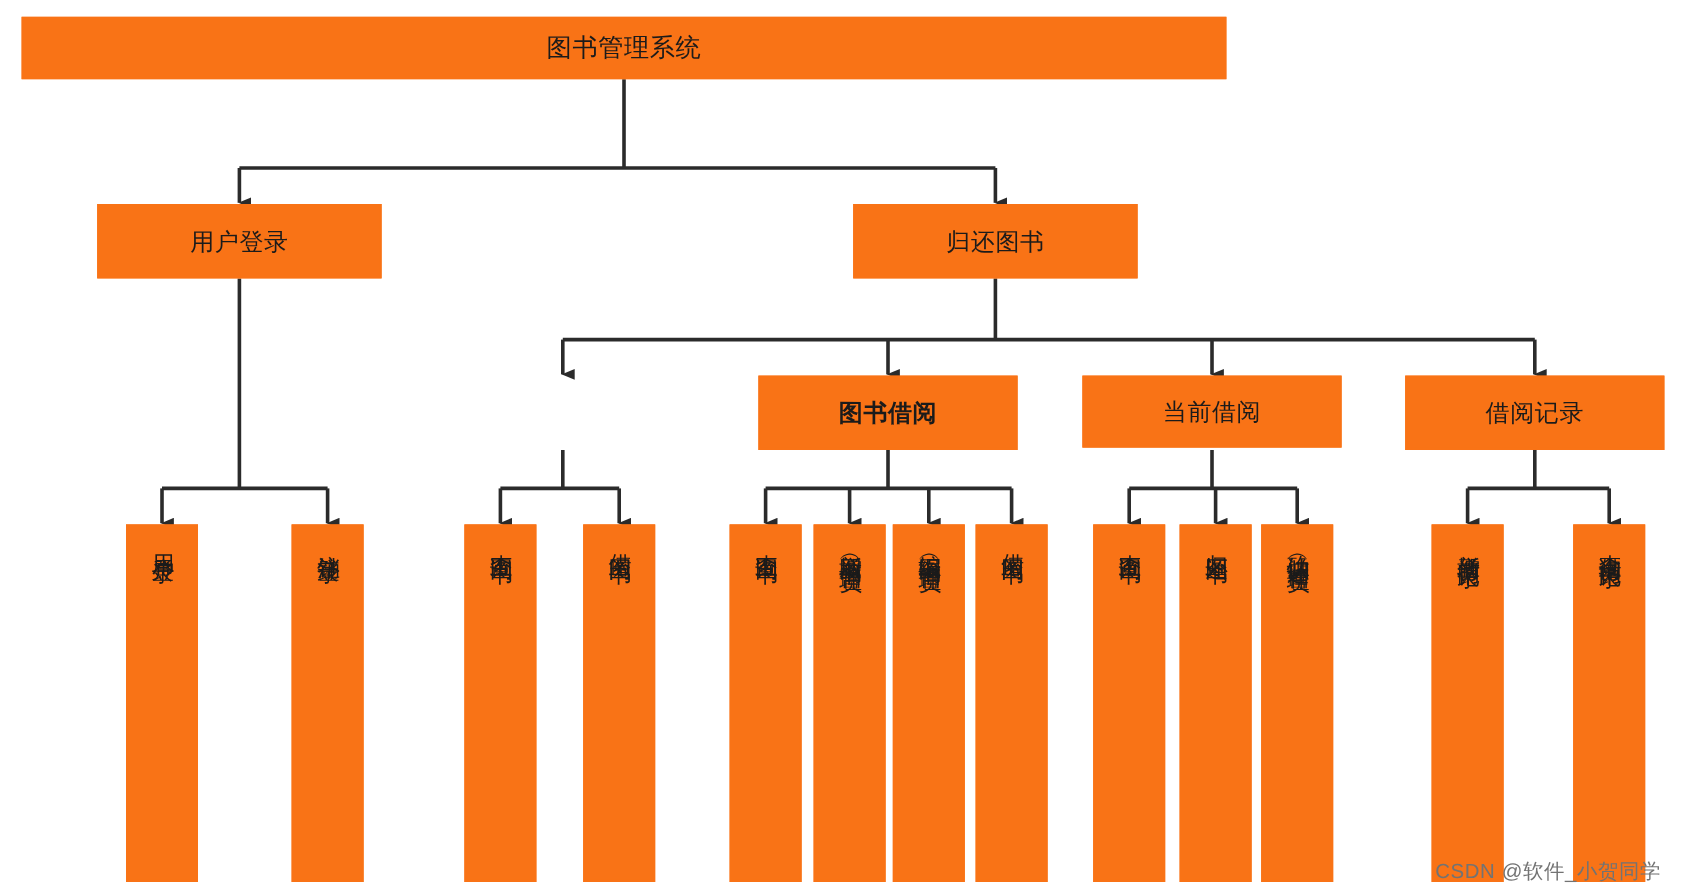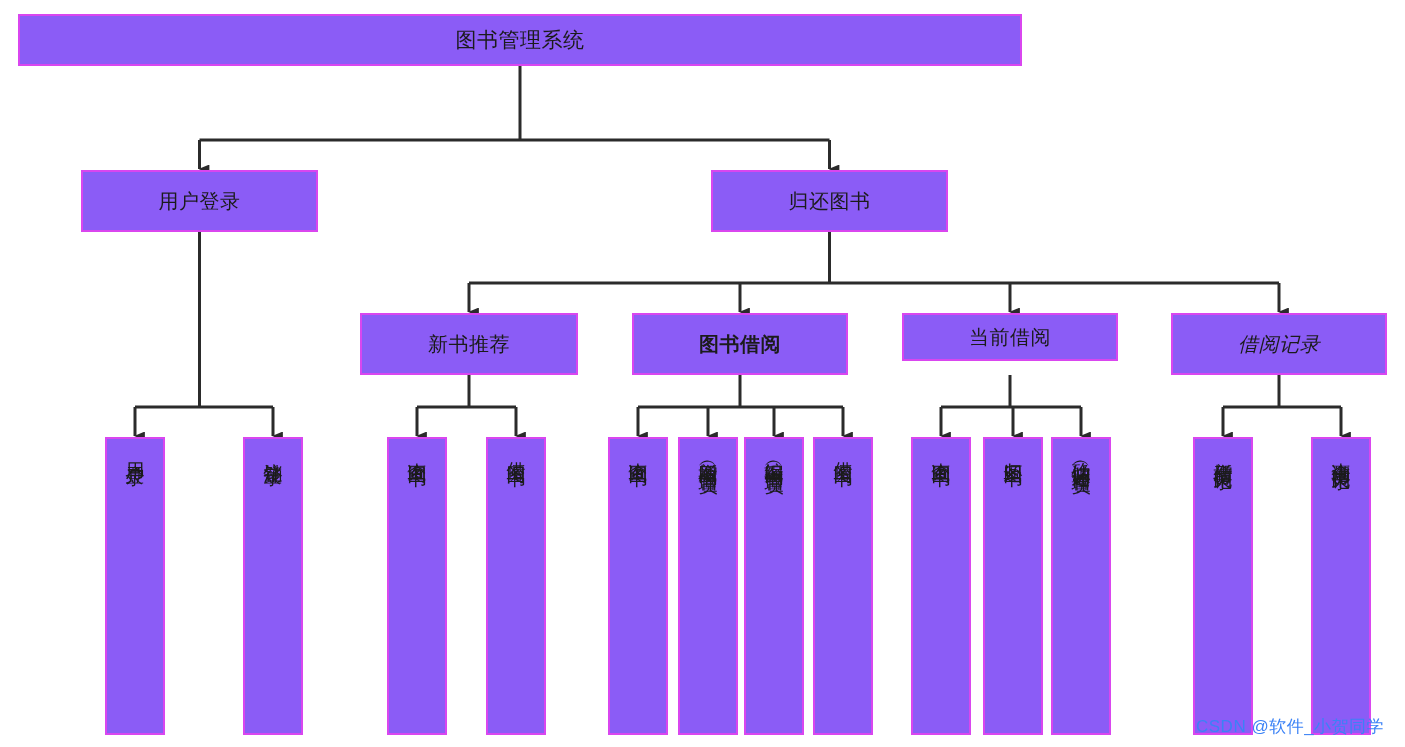--- a/index.html
+++ b/index.html
@@ -21,22 +21,22 @@
     position: absolute;
     left: 0;
     top: 0;
     width: 1405px;
     height: 747px;
     pointer-events: none;
   }
   .node {
     position: absolute;
     box-sizing: border-box;
-    background: #8b5cf6;
-    border: 2px solid #d946ef;
+    background: #f97316;
+    border: 2px solid #f97316;
     display: flex;
     align-items: center;
     justify-content: center;
     color: #1b1b1b;
   }
   .node-label {
     display: block;
     text-align: center;
     letter-spacing: 0.5px;
   }
@@ -52,21 +52,21 @@
     writing-mode: vertical-rl;
     text-orientation: upright;
     font-size: 19px;
     line-height: 1.25;
     letter-spacing: 2px;
     white-space: nowrap;
   }
   .watermark {
     position: absolute;
     font-size: 17px;
-    color: #3b82f6;
+    color: #737373;
     white-space: nowrap;
     letter-spacing: 0.5px;
   }
 </style>
 </head>
 <body>
 
 <div id="canvas">
 
   <svg class="connectors" viewBox="0 0 1405 747" xmlns="http://www.w3.org/2000/svg">
@@ -116,30 +116,27 @@
     <span class="node-label">图书管理系统</span>
   </div>
 
   <div class="node level2" style="left: 81px; top: 170px; width: 237px; height: 62px;">
     <span class="node-label">用户登录</span>
   </div>
   <div class="node level2" style="left: 711px; top: 170px; width: 237px; height: 62px;">
     <span class="node-label">归还图书</span>
   </div>
 
-  <div class="node level3" style="left: 360px; top: 313px; width: 218px; height: 62px;">
-    <span class="node-label">新书推荐</span>
-  </div>
   <div class="node level3" style="left: 632px; top: 313px; width: 216px; height: 62px; font-weight: bold;">
     <span class="node-label">图书借阅</span>
   </div>
-  <div class="node level3" style="left: 902px; top: 313px; width: 216px; height: 48px;">
+  <div class="node level3" style="left: 902px; top: 313px; width: 216px; height: 60px;">
     <span class="node-label">当前借阅</span>
   </div>
-  <div class="node level3" style="left: 1171px; top: 313px; width: 216px; height: 62px; font-style: italic;">
+  <div class="node level3" style="left: 1171px; top: 313px; width: 216px; height: 62px;">
     <span class="node-label">借阅记录</span>
   </div>
 
   <div class="node leaf" style="left: 105px; top: 437px; width: 60px; height: 298px;">
     <span class="node-label">用户登录</span>
   </div>
   <div class="node leaf" style="left: 243px; top: 437px; width: 60px; height: 298px;">
     <span class="node-label">注销登录</span>
   </div>
   <div class="node leaf" style="left: 387px; top: 437px; width: 60px; height: 298px;">

